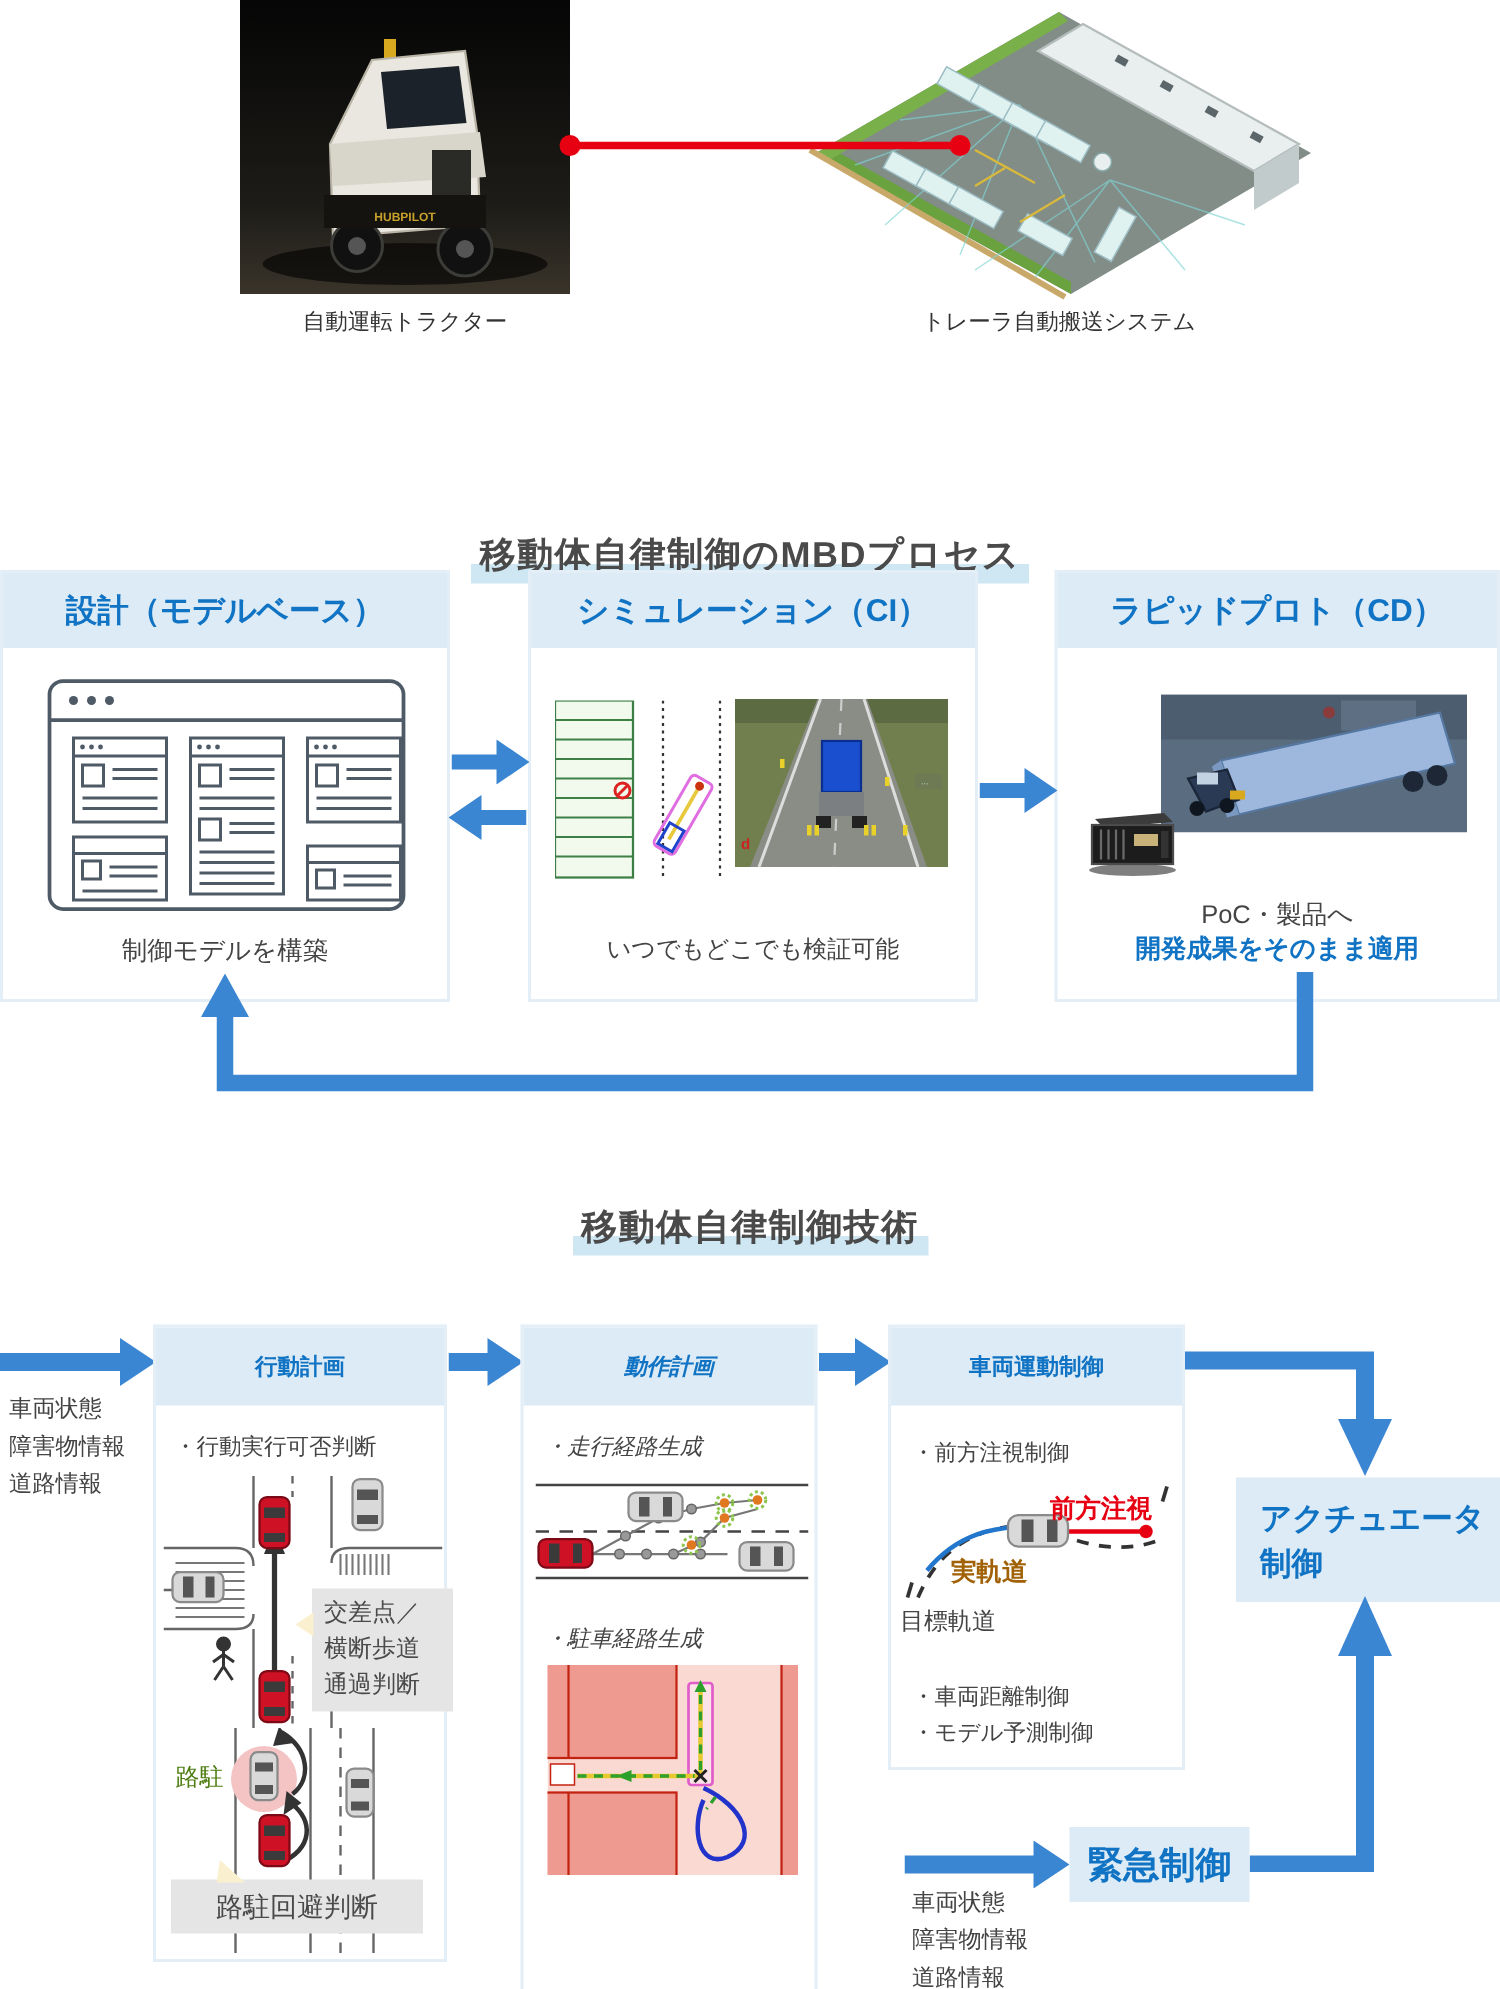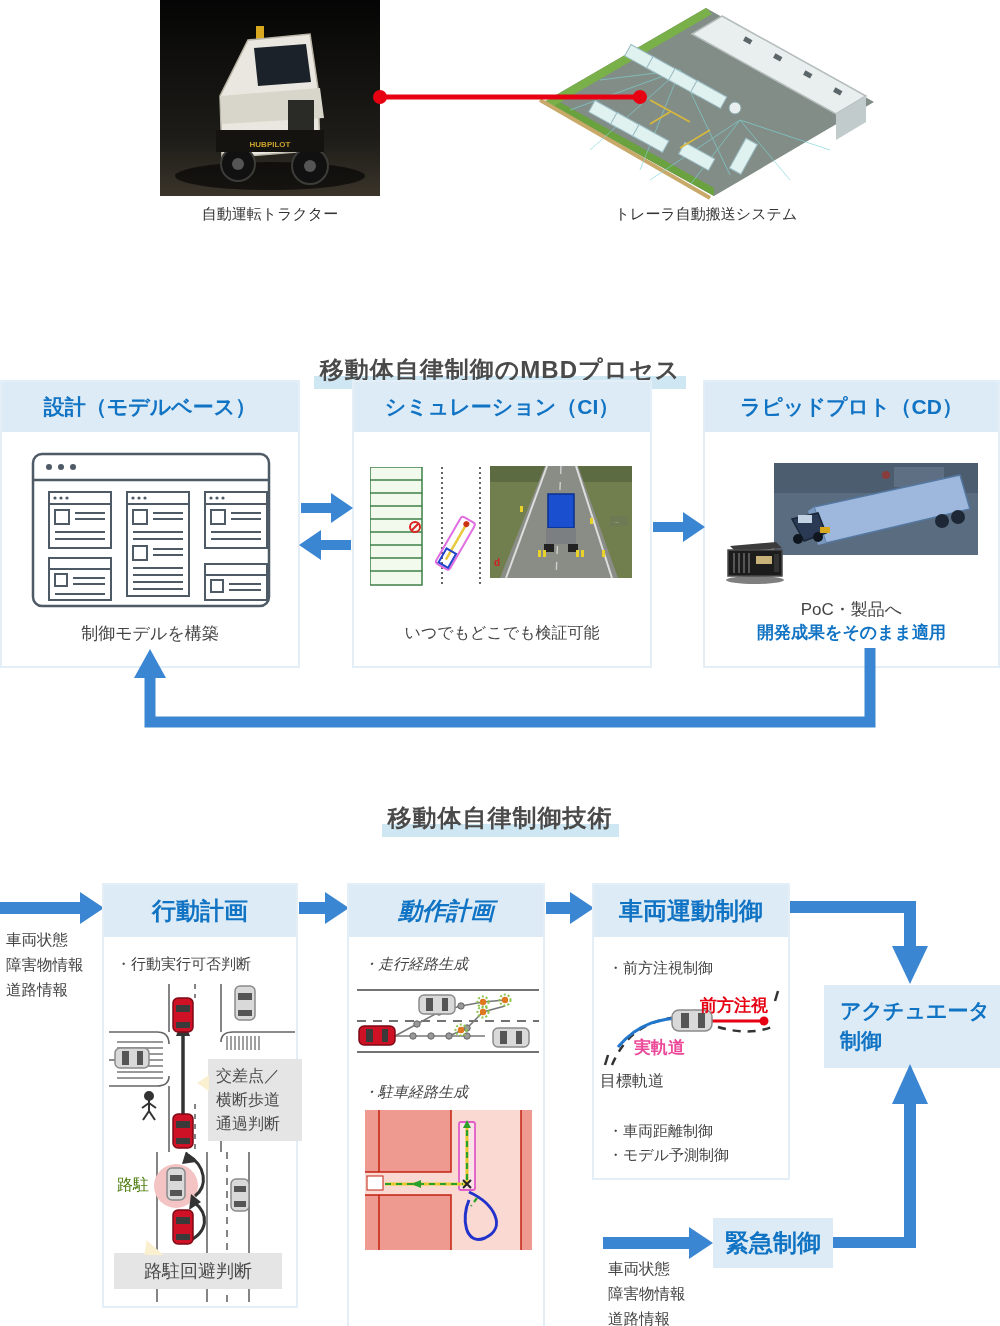--- a/index.html
+++ b/index.html
@@ -6,26 +6,26 @@
   #canvas{position:relative;width:1000px;height:1326px;background:#fff;overflow:hidden;
           font-family:"Liberation Sans","DejaVu Sans",sans-serif;color:#444;}
   .abs{position:absolute;}
   .caption{font-size:15px;color:#333;text-align:center;}
   .sec-title{width:1000px;text-align:center;}
   .sec-title span{display:inline-block;font-size:24px;font-weight:bold;color:#4a4a4a;letter-spacing:1px;
                   background:linear-gradient(transparent 62%, #cfe7f3 62%);padding:0 6px 3px 6px;}
   .box{border:2px solid #e3eef7;background:#fff;box-sizing:border-box;}
   .box-header{background:#dcebf6;color:#1173c3;font-weight:bold;display:flex;align-items:center;justify-content:center;}
   .mbd-header{height:50px;font-size:21px;}
-  .tech-header{height:52px;font-size:24px;}
+  .tech-header{height:52px;font-size:15px;}
   .body-caption{font-size:16px;color:#444;text-align:center;width:100%;}
   .blue-cap{color:#1173c3;font-weight:bold;}
   .bullet{font-size:15px;color:#444;}
   .callout{background:#e5e5e5;color:#4a4a4a;}
-  .bluebox{background:#dcebf6;color:#1173c3;font-weight:bold;font-family:Liberation Mono, monospace;}
+  .bluebox{background:#dcebf6;color:#1173c3;font-weight:bold;}
   .inputs{font-size:15.5px;color:#444;line-height:25px;}
   svg{display:block;}
 </style>
 </head>
 <body>
 
 <div id="canvas">
 
   <svg class="abs" style="left:160px;top:0;" width="220" height="196" viewBox="0 0 220 196">
     <defs>
@@ -499,21 +499,21 @@
       <line x1="178" y1="6" x2="175" y2="16" stroke="#333" stroke-width="2.5"></line>
 
       <line x1="112" y1="36" x2="162" y2="36" stroke="#e60012" stroke-width="3"></line>
       <circle cx="164" cy="36" r="4.5" fill="#e60012"></circle>
 
       <rect x="72" y="25" width="40" height="21" rx="7" fill="#d9d9d9" stroke="#8a8a8a" stroke-width="1.5"></rect>
       <rect x="81" y="28" width="8" height="15" fill="#555"></rect>
         <rect x="98" y="28" width="7" height="15" fill="#555"></rect>
     </svg>
     <div class="abs" style="left:106px;top:109px;font-size:17px;font-weight:bold;color:#e60012;">前方注視</div>
-    <div class="abs" style="left:40px;top:151px;font-size:17px;font-weight:bold;color:#ec4899;">実軌道</div>
+    <div class="abs" style="left:40px;top:151px;font-size:17px;font-weight:bold;color:#a16207;">実軌道</div>
     <div class="abs" style="left:6px;top:186px;font-size:16px;color:#444;">目標軌道</div>
     <div class="abs bullet" style="left:14px;top:237px;">・車両距離制御</div>
     <div class="abs bullet" style="left:14px;top:261px;">・モデル予測制御</div>
   </div>
 
   <svg class="abs" style="left:784px;top:896px;" width="150" height="92" viewBox="0 0 150 92">
     <path d="M6,11 L126,11 L126,52" fill="none" stroke="#3b86d2" stroke-width="12"></path>
     <polygon points="108,50 144,50 126,88" fill="#3b86d2"></polygon>
   </svg>
 

